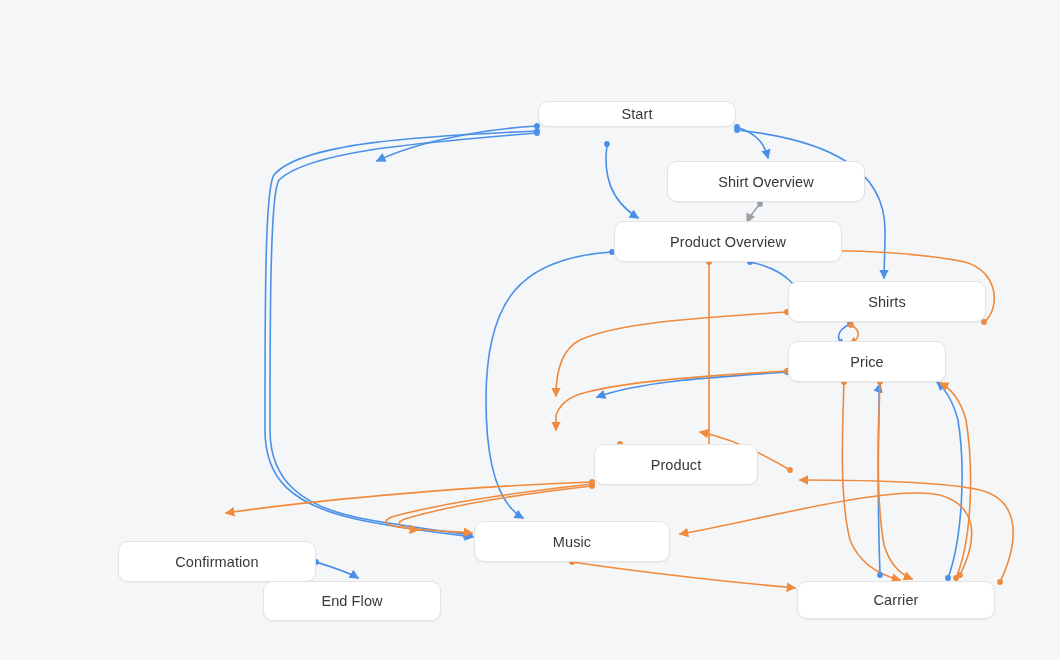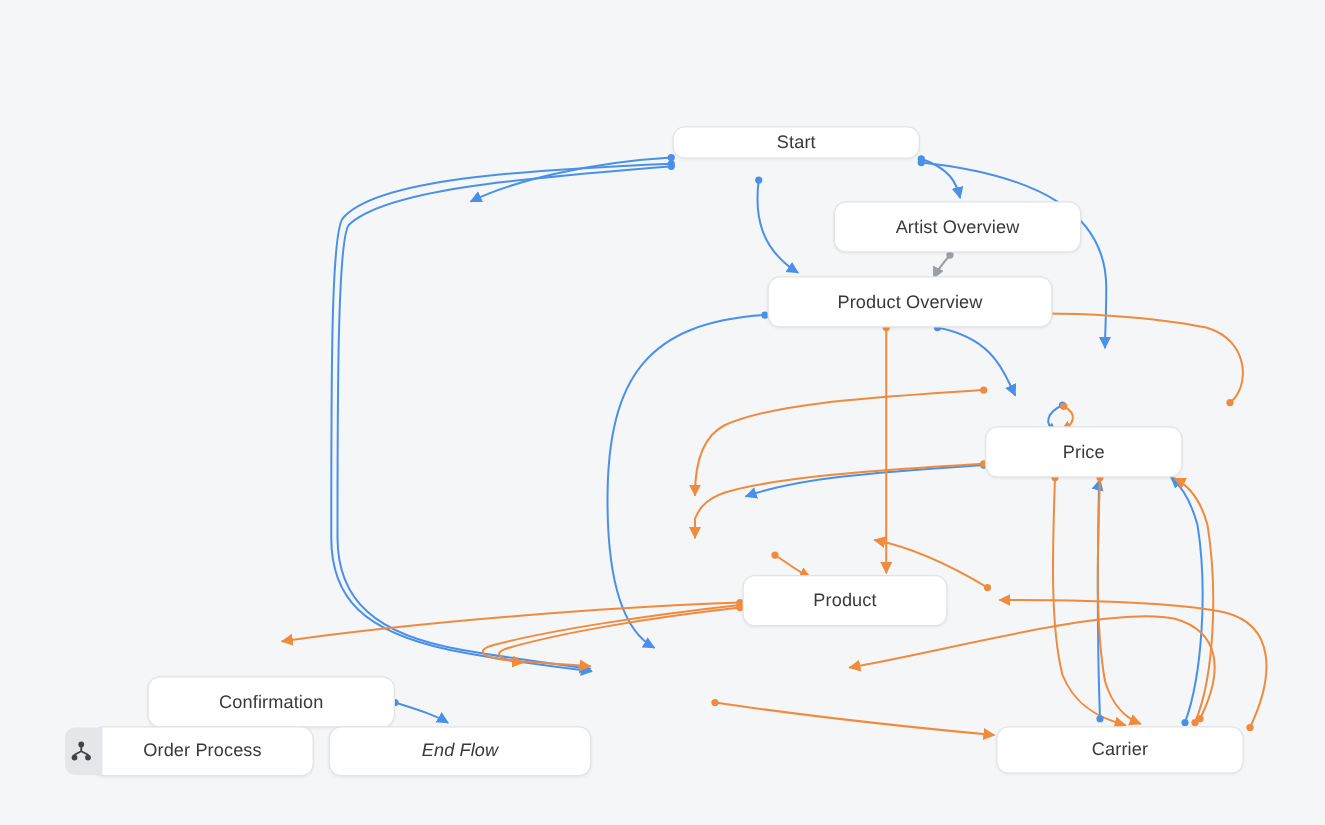--- a/index.html
+++ b/index.html
@@ -178,55 +178,50 @@
         <circle cx="956" cy="578" r="2.9" fill="#f08a3c"></circle>
       </g>
     </svg>
 
   <div class="node" style="left:538px; top:101px; width:198px; height:26px;">
     <span>Start</span>
   </div>
 
 
   <div class="node" style="left:667px; top:161px; width:198px; height:41px;">
-    <span>Artist Overview</span>
+    <span>Shirt Overview</span>
   </div>
 
   <div class="node" style="left:614px; top:221px; width:228px; height:41px;">
     <span>Product Overview</span>
   </div>
 
+  <div class="node" style="left:788px; top:281px; width:198px; height:41px;">
+    <span>Shirts</span>
+  </div>
 
   <div class="node" style="left:788px; top:341px; width:158px; height:41px;">
     <span>Price</span>
   </div>
 
 
-  <div class="node" style="left:594px; top:460px; width:164px; height:41px;">
+  <div class="node" style="left:594px; top:444px; width:164px; height:41px;">
     <span>Product</span>
   </div>
 
   <div class="node" style="left:118px; top:521px; width:198px; height:41px;margin-top:20px;">
     <span>Confirmation</span>
   </div>
 
-
-  <div class="node" style="left:73px; top:581px; width:178px; height:40px;">
-    <span class="node-badge">
-      <svg width="18" height="18" viewBox="0 0 18 18">
-        <circle cx="9" cy="3.5" r="2.3" fill="#3f4448"></circle>
-        <circle cx="3.6" cy="14" r="2.3" fill="#3f4448"></circle>
-        <circle cx="14.4" cy="14" r="2.3" fill="#3f4448"></circle>
-        <path d="M9 6 L9 9 M9 9 L3.6 11.8 M9 9 L14.4 11.8" stroke="#3f4448" stroke-width="1.5" fill="none" stroke-linecap="round"></path>
-      </svg>
-    </span>
-    <span>Order Process</span>
-  </div>
-
-  <div class="node" style="left:263px; top:581px; width:210px; height:40px;font-style:italic;">
+  <div class="node" style="left:474px; top:521px; width:196px; height:41px;">
+    <span>Music</span>
+  </div>
+
+
+  <div class="node" style="left:263px; top:581px; width:178px; height:40px;">
     <span>End Flow</span>
   </div>
 
   <div class="node" style="left:797px; top:581px; width:198px; height:38px;">
     <span>Carrier</span>
   </div>
 
 </div>
 
 </body></html>

